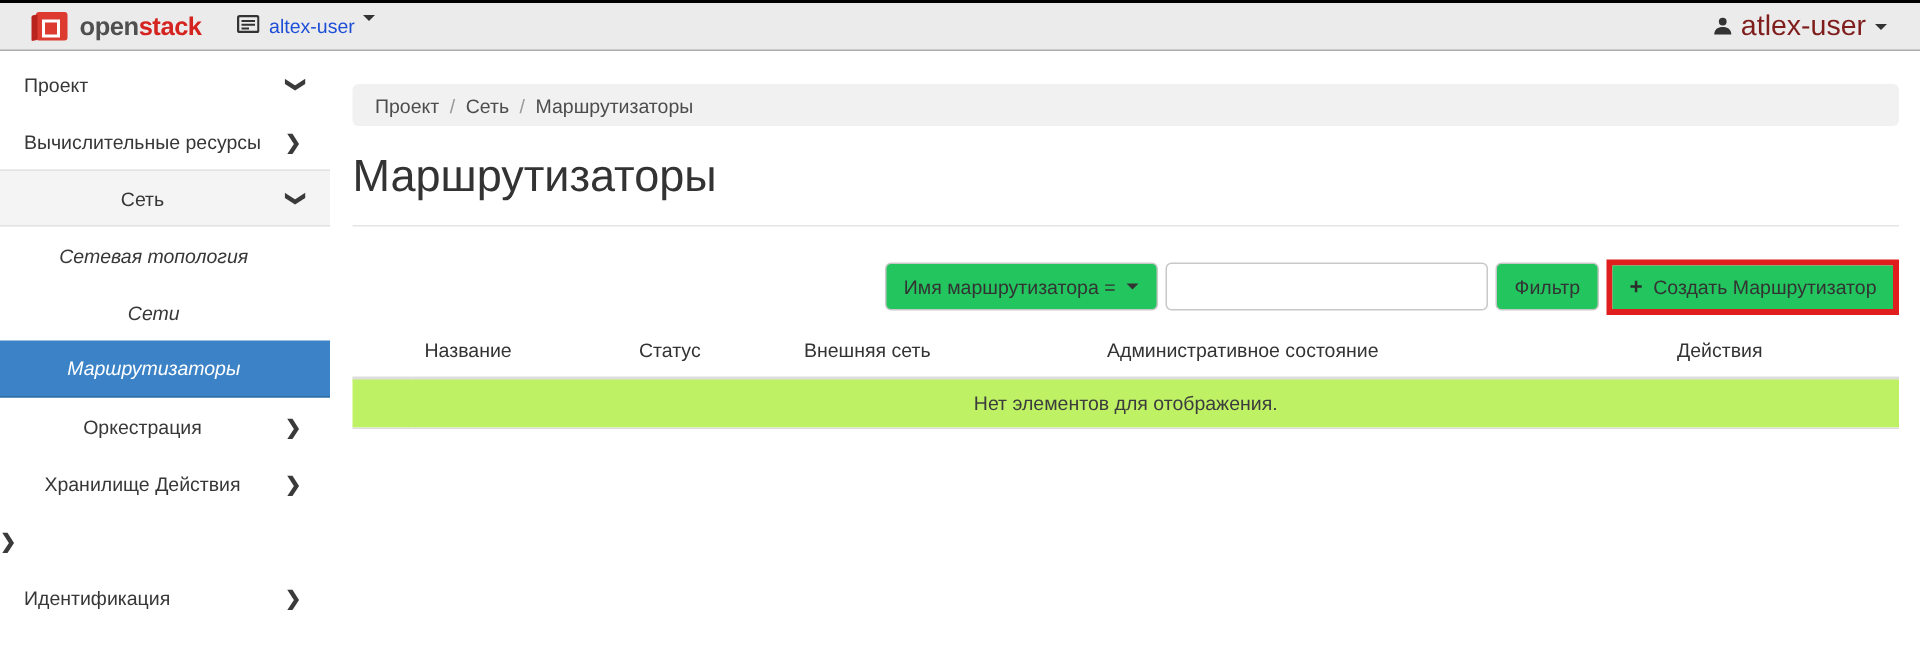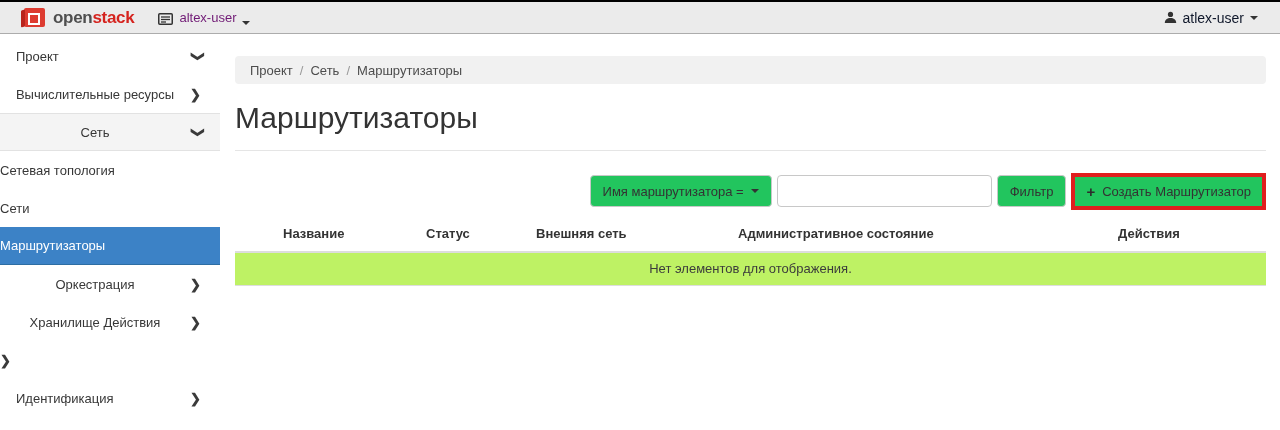--- a/index.html
+++ b/index.html
@@ -19,38 +19,38 @@
     border:2px solid #fff; background:#dd3b30;
   }
   .cube::after {
     content:""; position:absolute; left:-3px; top:2px; width:4px; height:17px;
     background:#b8241c; transform:skewY(-14deg); border-radius:1px;
   }
   .wordmark { font-size:17px; font-weight:600; letter-spacing:-0.3px; line-height:1; }
   .wm-open  { color:#4f4f4f; }
   .wm-stack { color:#d5241f; }
 
-  .picker { display:flex; align-items:flex-end; gap:6px; margin-left:24px; cursor:pointer;
-            font-size:13px; color:#701a75; }
+  .picker { display:flex; align-items:flex-start; gap:6px; margin-left:24px; cursor:pointer;
+            font-size:13px; color:#1d4ed8; }
   .usermenu { display:flex; align-items:center; gap:6px; margin-left:auto; margin-right:22px;
-              cursor:pointer; font-size:14px; color:#0f172a; }
+              cursor:pointer; font-size:19px; color:#7f1d1d; }
   .caret { width:0; height:0; border-left:4px solid transparent; border-right:4px solid transparent;
            border-top:4px solid #333; display:inline-block; }
   .icon-svg { display:block; }
 
   
   .layout { display:flex; width:100%; height:286px; }
 
   
   .sidebar { width:220px; background:#fff; padding-top:3px; flex:none; }
   .nav-item { display:flex; align-items:center; height:38px; cursor:pointer; }
   .nav-label { flex:1; font-size:13px; color:#373737; }
   .lvl1 .nav-label { text-align:left;  padding-left:16px; }
   .lvl2 .nav-label { text-align:center; }
-  .lvl3 .nav-label { text-align:left; padding-right:15px; }
+  .lvl3 .nav-label { text-align:center; padding-right:15px;font-style:italic; }
   .chevron { width:30px; font-size:13px; font-weight:700; color:#3a3a3a; }
   .chevron.right { transform:none; }
   .chevron.down  { transform:rotate(90deg); width:16px; margin-right:14px; text-align:center; }
   .nav-item.highlighted { background:#f4f4f4; border-top:1px solid #e2e2e2; border-bottom:1px solid #e2e2e2; }
   .nav-item.active { background:#3c82c6; border-bottom:1px solid #2d6da3; }
   .nav-item.active .nav-label { color:#fff; }
 
   
   .main { flex:1; padding:0 14px 0 15px; background:#fff; }
 
@@ -78,21 +78,21 @@
     width:215px; height:32px; border:1px solid #c8c8c8; border-radius:4px;
     padding:0 10px; font-size:13px; color:#333; background:#fff;
     font-family:"Liberation Sans", sans-serif;
   }
   .annotation-box { border:4px solid #e01e1e; display:inline-flex; margin-top:-2px; }
   .btn.create { border:none; border-radius:0; height:29px; padding:0 11px; }
   .plus-glyph { font-weight:900; font-size:15px; color:#2d2d2d; line-height:1; }
 
   table.routers { width:100%; margin-top:10px; border-collapse:collapse; table-layout:fixed; }
   .routers th {
-    font-size:13px; font-weight:700; color:#333; text-align:left;
+    font-size:13px; font-weight:400; color:#333; text-align:left;
     padding:6px 8px 10px; border-bottom:2px solid #ddd; cursor:pointer;
     white-space:nowrap; overflow:hidden;
   }
   .routers td.empty-cell {
     background:#bef264; border-bottom:1px solid #ddd; height:33px;
     text-align:center; font-size:13px; color:#3c3c3c;
   }
 </style>
 </head>
 <body>

